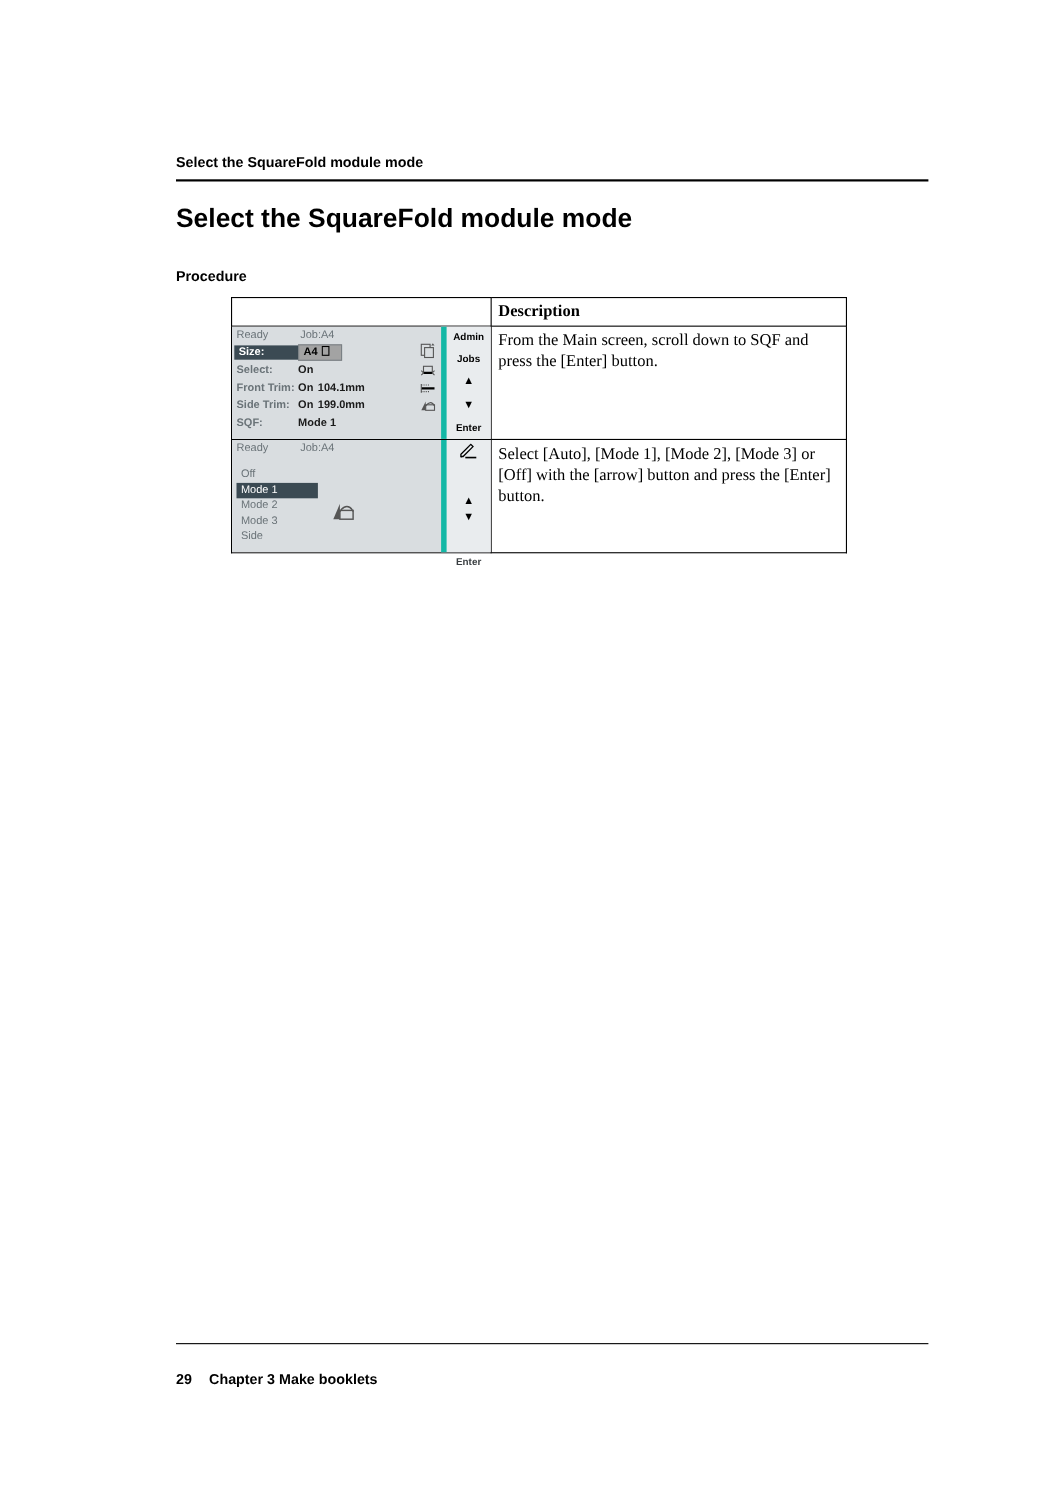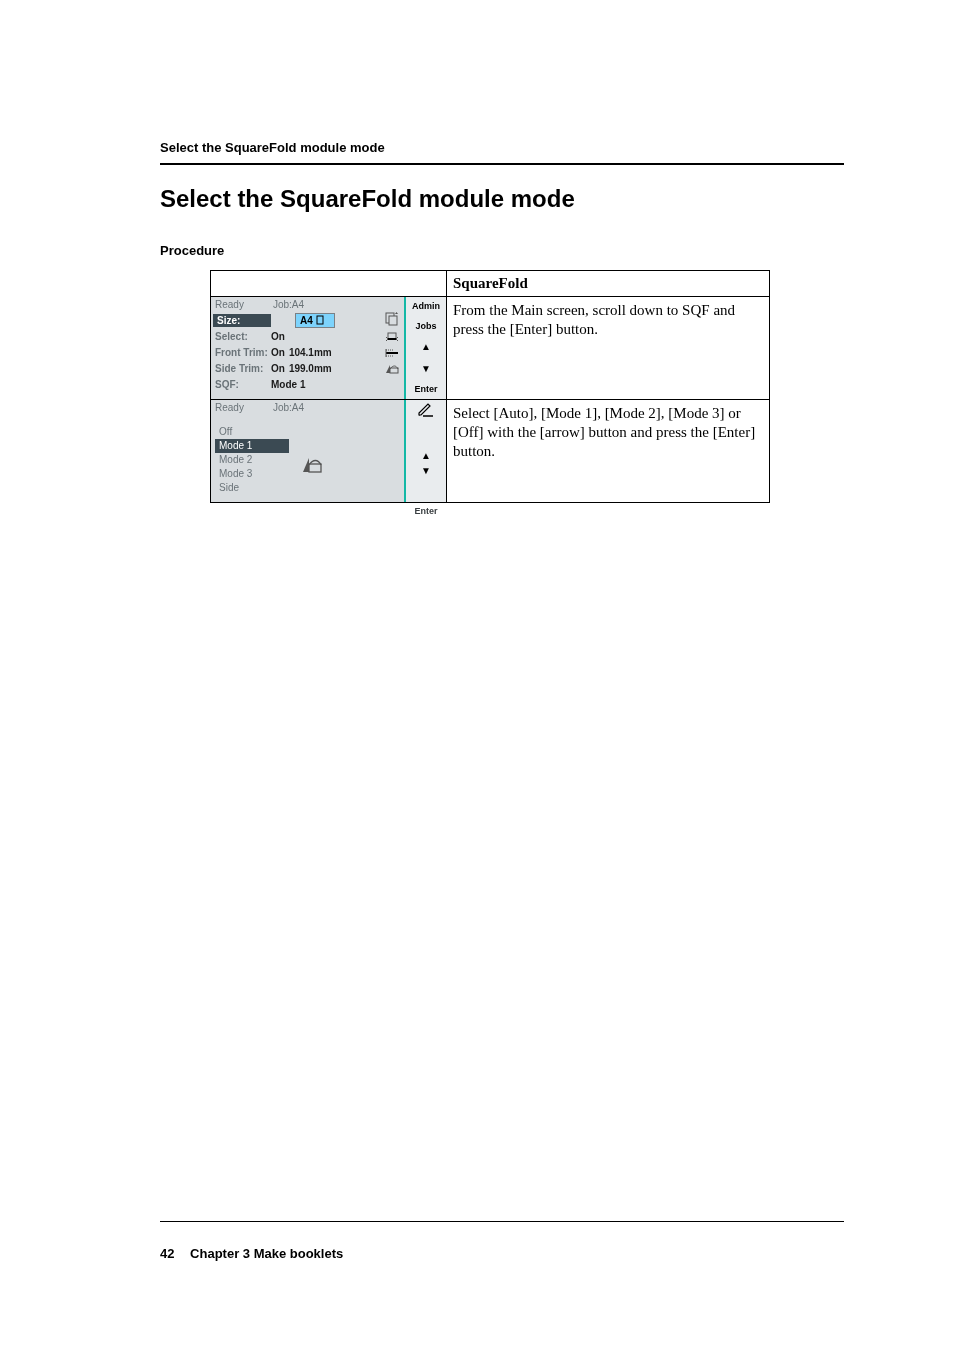--- a/index.html
+++ b/index.html
@@ -79,21 +79,21 @@
     display: flex;
   }
   .lcd-main {
     flex: 1;
     padding: 2px 0 0 4px;
     position: relative;
   }
   .lcd-side {
     width: 40px;
     background: #e9ecee;
-    border-left: 2px solid #14b8a6;
+    border-left: 5px solid #14b8a6;
     display: flex;
     flex-direction: column;
     align-items: center;
     justify-content: space-around;
     font-weight: bold;
     font-size: 9px;
   }
   .lcd-title {
     display: flex;
     gap: 29px;
@@ -110,30 +110,29 @@
   .lcd-row .val { color: #1a1a1a; font-weight: bold; font-size: 10px; }
   .lcd-row .val .on { margin-right: 4px; }
   .lcd-row.sel .lbl {
     background: #3b4a53;
     color: #fff;
     padding: 1px 4px;
     margin-left: -2px;
     width: 50px;
   }
   .lcd-row .field {
-    background: #7dd3fc;
+    background: #a3a3a3;
     border: 1px solid #7a8085;
     padding: 0 4px;
     font-weight: bold;
     color: #000;
     height: 13px;
     line-height: 13px;
     display: inline-block;
     min-width: 30px;
-    margin-left: 24px;
   }
   .lcd-icons {
     position: absolute;
     right: 4px;
     top: 14px;
     display: flex;
     flex-direction: column;
     gap: 4px;
     align-items: center;
   }
@@ -207,21 +206,21 @@
   <div class="running-header">Select the SquareFold module mode</div>
   <hr class="hr-top">
   <h1 class="section-title">Select the SquareFold module mode</h1>
 
   <div class="procedure-label">Procedure</div>
 
   <table class="proc-table">
     <thead>
       <tr>
         <th class="blank"></th>
-        <th>SquareFold</th>
+        <th>Description</th>
       </tr>
     </thead>
     <tbody>
 
       <tr>
         <td class="lcd-cell">
           <div class="lcd">
             <div class="lcd-main">
               <div class="lcd-title">
                 <span>Ready</span>
@@ -325,17 +324,17 @@
           </div>
         </td>
         <td class="desc">Select [Auto], [Mode 1], [Mode 2], [Mode 3] or [Off] with the [arrow] button and press the [Enter] button.</td>
       </tr>
     </tbody>
   </table>
 
   <div class="footer">
     <hr class="footer-rule">
     <div class="footer-text">
-      <span class="pn">42</span>
+      <span class="pn">29</span>
       <span class="ch">Chapter 3 Make booklets</span>
     </div>
   </div>
 </div>
 
 </body></html>

